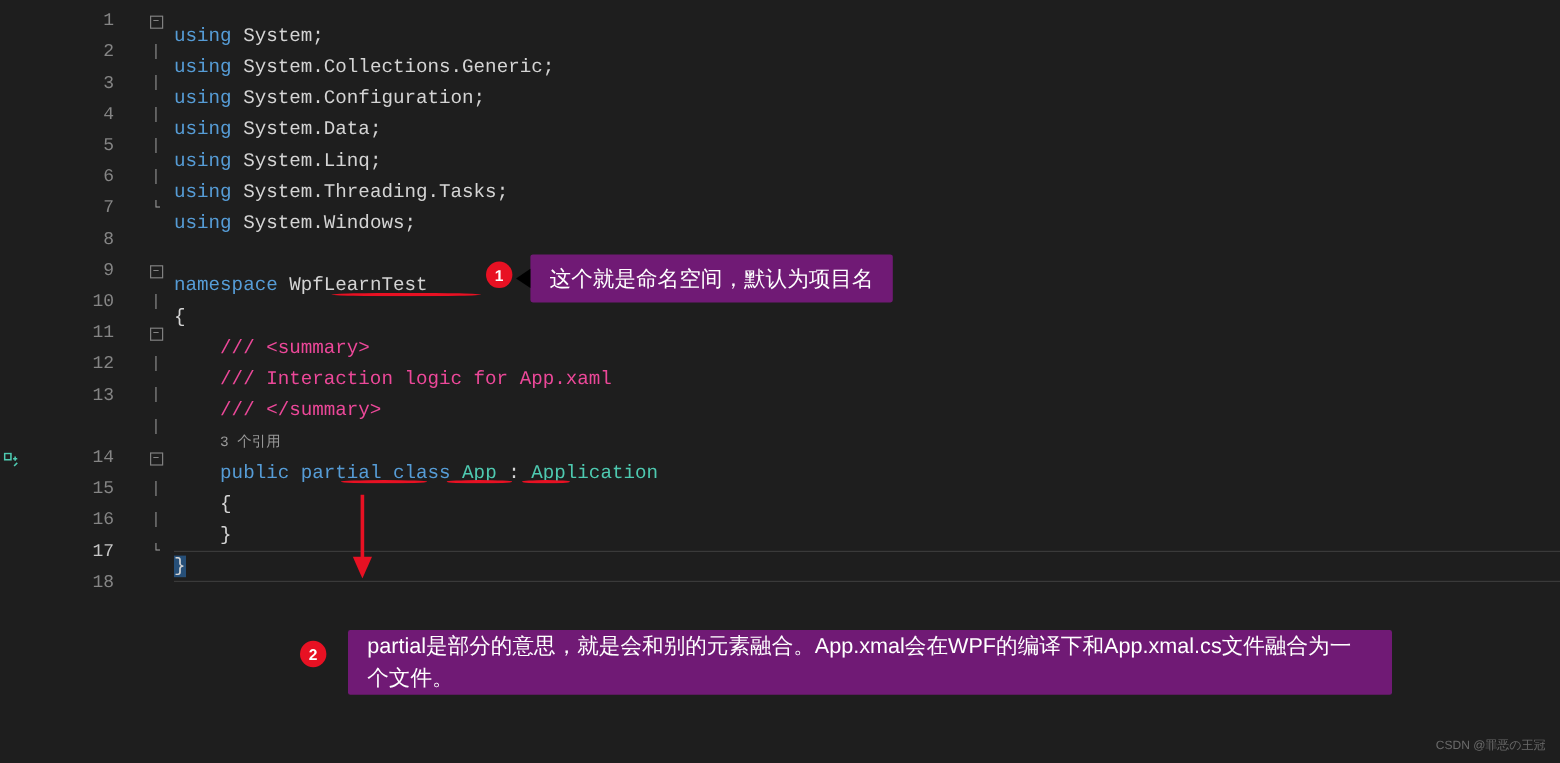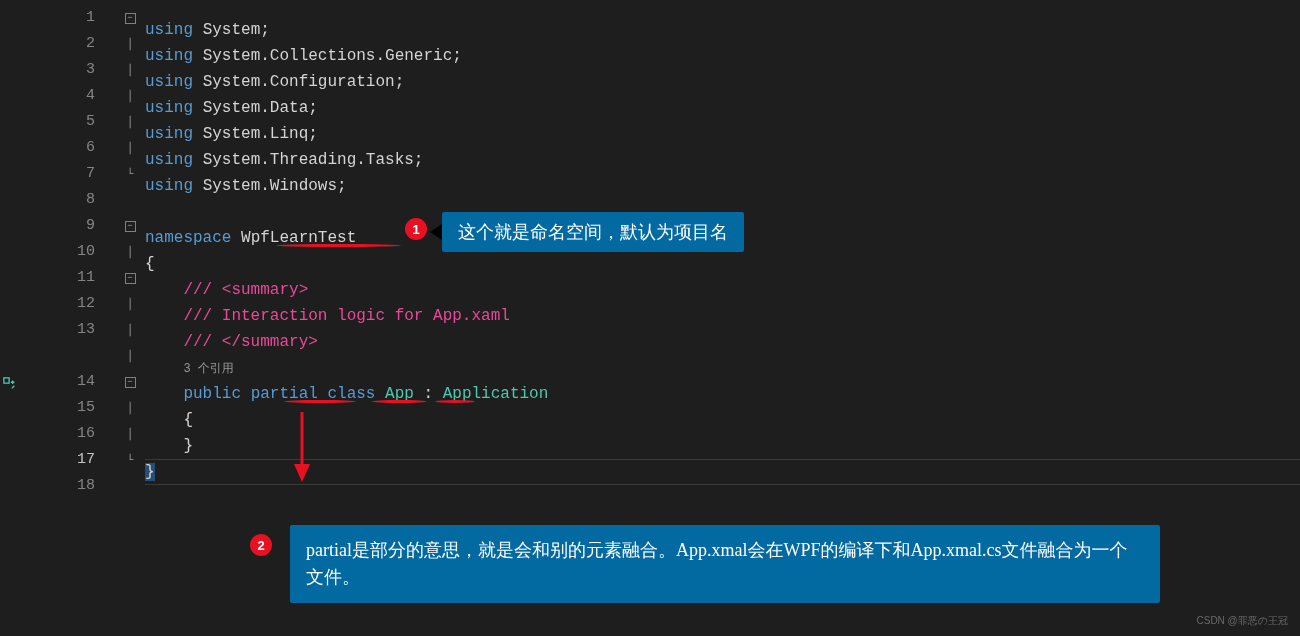--- a/index.html
+++ b/index.html
@@ -118,24 +118,24 @@
       border-radius: 50%;
       background: #e81123;
       color: white;
       font-size: 13px;
       font-family: Arial, sans-serif;
       font-weight: bold;
       vertical-align: middle;
     }
     .annotation-box {
       position: absolute;
-      background: #0369a1;
+      background: #701a75;
       color: #ffffff;
       padding: 8px 16px;
-      font-family: Liberation Serif, serif;
+      font-family: Liberation Sans, sans-serif;
       font-size: 18px;
       border-radius: 2px;
       z-index: 10;
     }
     .annotation-box-1 {
       top: 212px;
       left: 442px;
       display: flex;
       align-items: center;
       gap: 12px;
@@ -156,21 +156,21 @@
       left: 405px;
       z-index: 11;
     }
     .annotation-box-2 {
       top: 525px;
       left: 290px;
       width: 870px;
       display: flex;
       align-items: flex-start;
       gap: 14px;
-      padding: 12px 16px;
+      padding: 0 16px;
       line-height: 1.5;
     }
     .badge-2-wrapper {
       position: absolute;
       top: 534px;
       left: 250px;
       z-index: 11;
     }
     .underline-red {
       position: absolute;

